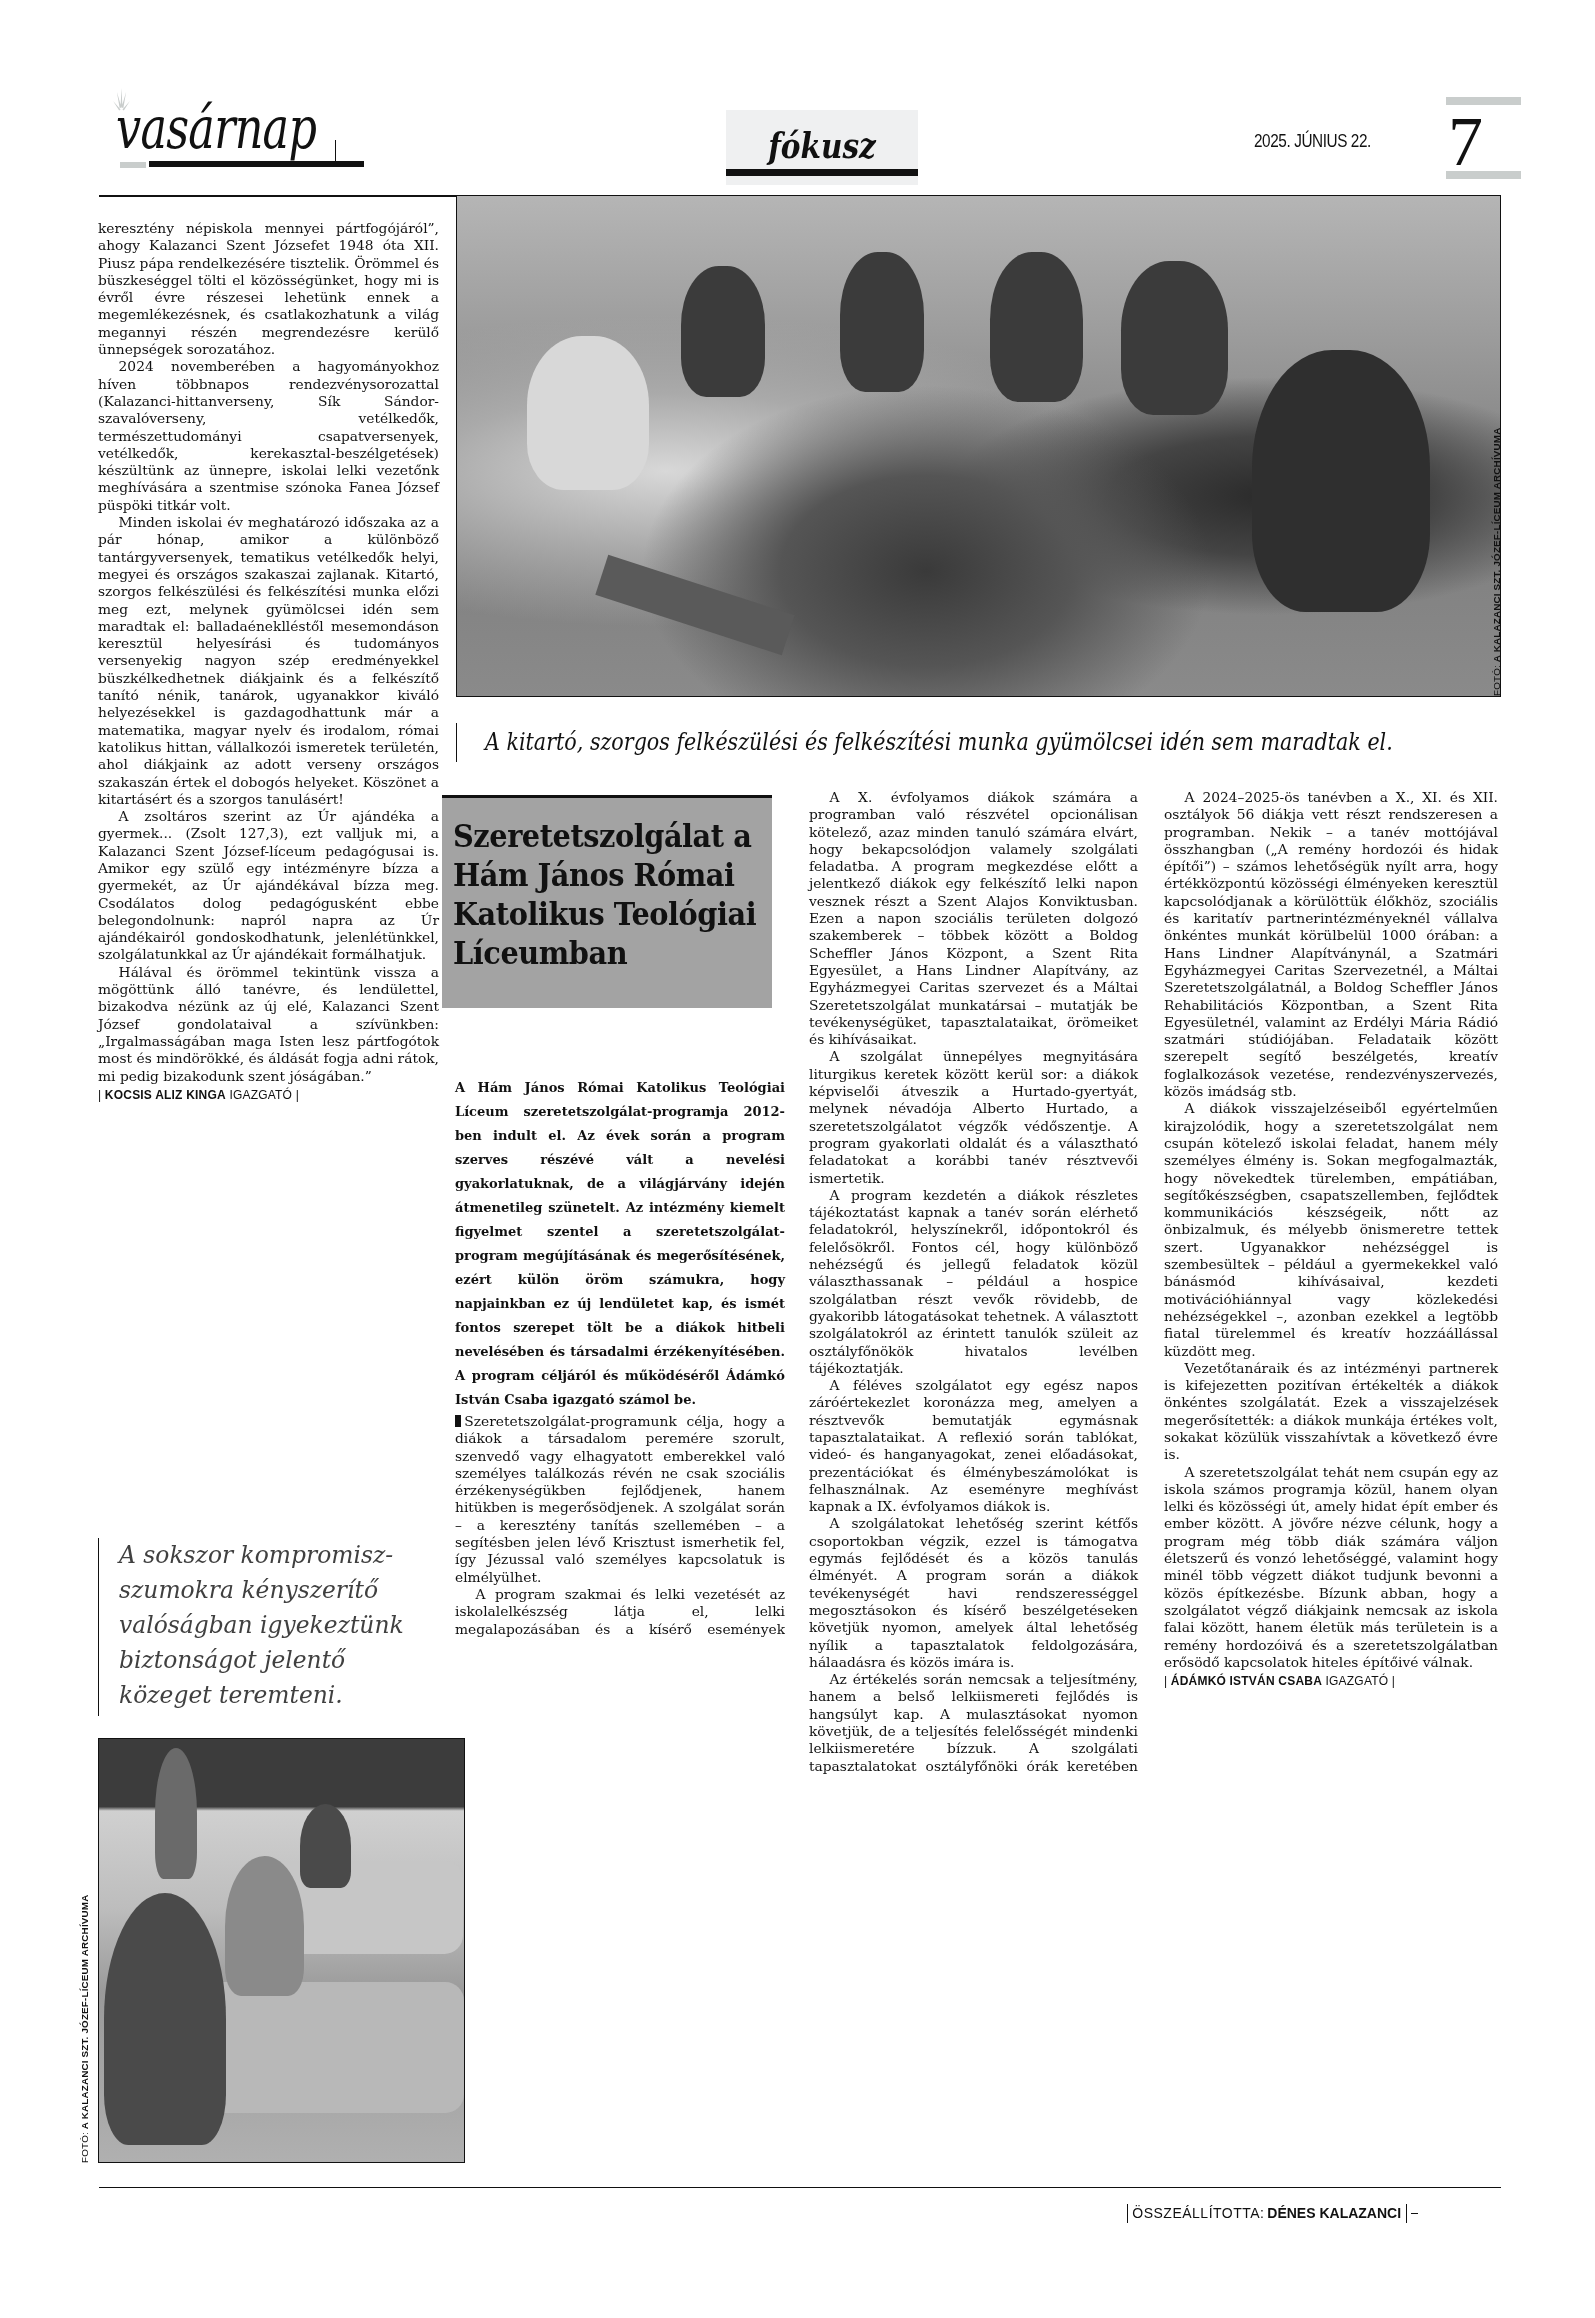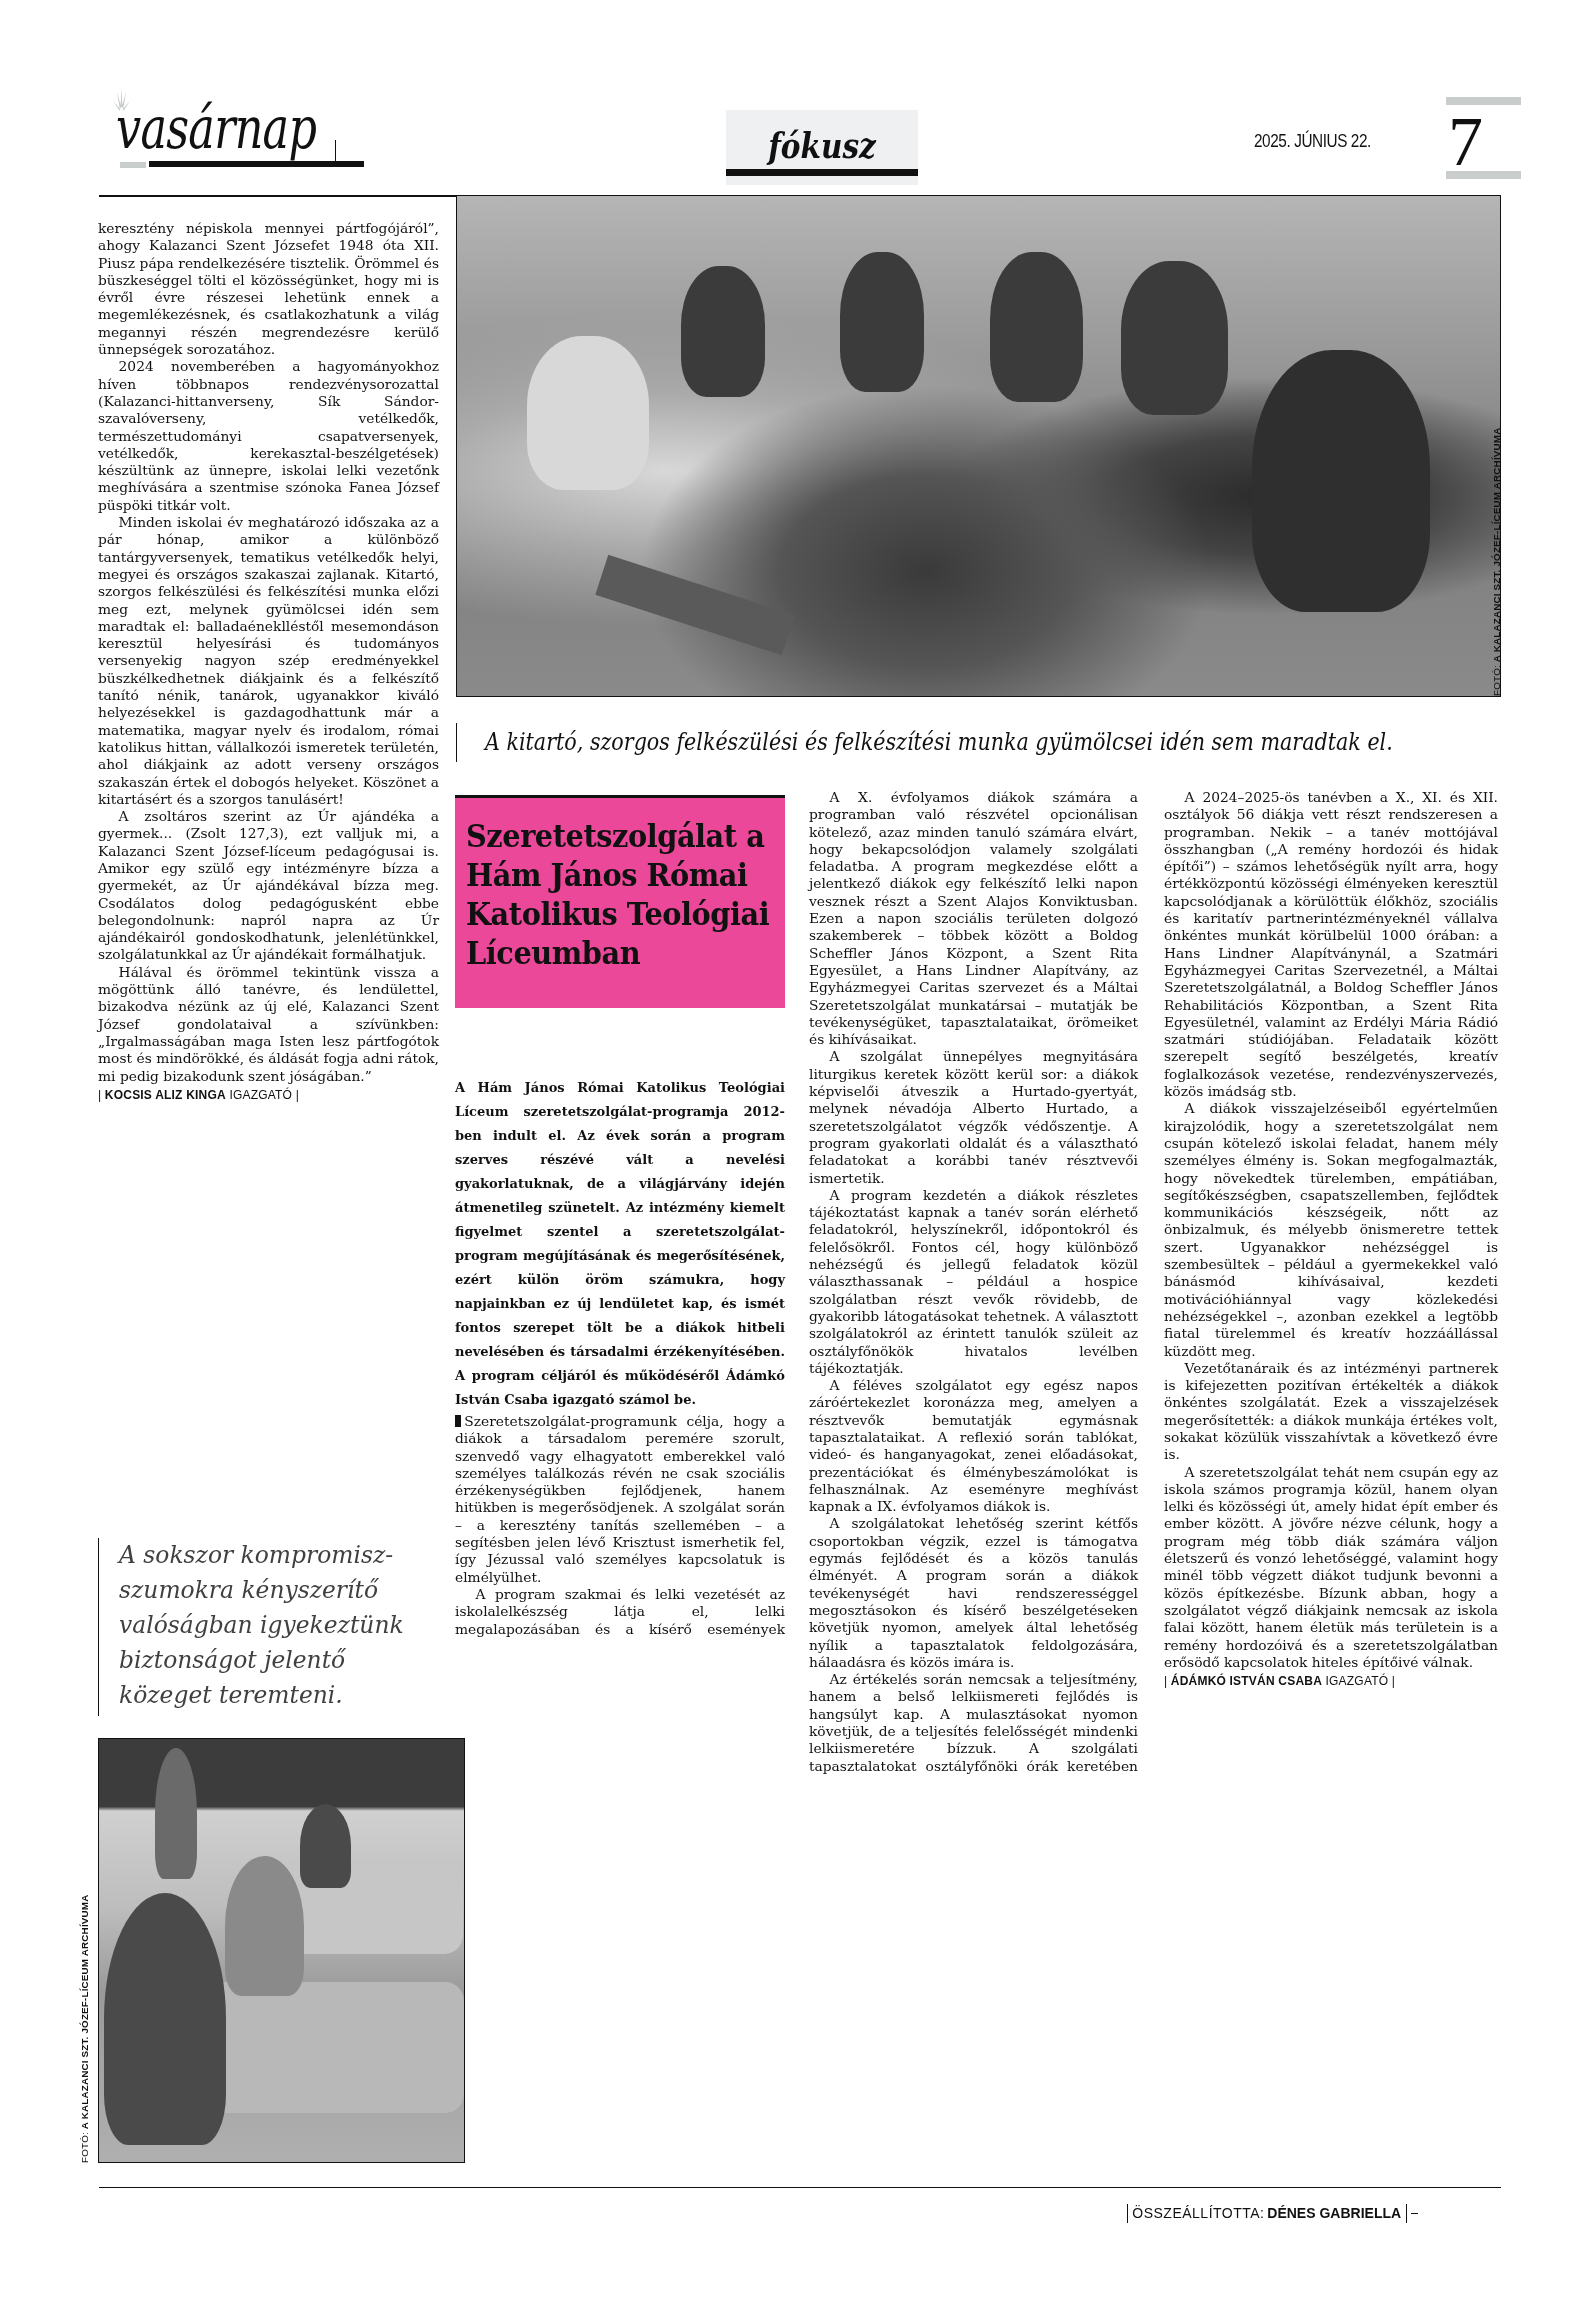--- a/index.html
+++ b/index.html
@@ -40,21 +40,21 @@
   .credit-v b { font-weight:bold; }
 
   
   .photo-caption { position:absolute; left:456px; top:723px; width:1045px; height:39px; border-left:1.4px solid #111; padding-left:28px; box-sizing:border-box;
     font-family:"DejaVu Serif", serif; font-style:italic; font-size:24px; line-height:39px; white-space:nowrap; transform-origin:left top; }
   .photo-caption span { display:inline-block; transform:scaleX(0.86); transform-origin:left center; }
   .pull-quote { position:absolute; left:98px; top:1538px; width:341px; height:178px; border-left:1.4px solid #111; padding-left:20px; box-sizing:border-box;
     font-family:"DejaVu Serif", serif; font-style:italic; font-size:23.4px; line-height:35px; color:#404040; }
 
   
-  .head-box { position:absolute; left:455px; top:795px; width:330px; height:213px; background:#ec4899; border-top:3.3px solid #111; box-sizing:border-box; padding:18.7px 10.3px 0 11.2px; }
+  .head-box { position:absolute; left:442px; top:795px; width:330px; height:213px; background:#a3a3a3; border-top:3.3px solid #111; box-sizing:border-box; padding:18.7px 10.3px 0 11.2px; }
   .headline { font-family:"DejaVu Serif", serif; font-weight:bold; font-size:32px; line-height:39px; letter-spacing:-0.5px; margin:0; transform:scaleX(0.9); transform-origin:left top; width:337px; }
 
   
   .col { position:absolute; font-family:"DejaVu Serif", serif; font-size:13.8px; line-height:17.3px; text-align:justify; hyphens:manual; }
   .col p { margin:0; text-indent:0; }
   .col p.ind { text-indent:20.6px; }
   .col-1 { left:98px; top:220px; width:341px; }
   .col-2 { left:455px; top:1076px; width:330px; }
   .col-2 .lead { font-weight:bold; font-size:13px; line-height:24px; margin-bottom:1px; }
   .col-2 .square { display:inline-block; width:5.6px; height:12px; background:#111; margin-right:3.7px; vertical-align:-1.4px; }
@@ -160,17 +160,17 @@
   <p class="ind">A diákok visszajelzéseiből egyértelműen kirajzolódik, hogy a szeretetszolgálat nem csupán kötelező iskolai feladat, hanem mély személyes élmény is. Sokan megfogalmazták, hogy növekedtek türelemben, empátiában, segítőkészségben, csapatszellemben, fejlődtek kommunikációs készségeik, nőtt az önbizalmuk, és mélyebb önismeretre tettek szert. Ugyanakkor nehézséggel is szembesültek – például a gyermekekkel való bánásmód kihívásaival, kezdeti motivációhiánnyal vagy közlekedési nehézségekkel –, azonban ezekkel a legtöbb fiatal türelemmel és kreatív hozzáállással küzdött meg.</p>
   <p class="ind">Vezetőtanáraik és az intézményi partnerek is kifejezetten pozitívan értékelték a diákok önkéntes szolgálatát. Ezek a visszajelzések megerősítették: a diákok munkája értékes volt, sokakat közülük visszahívtak a következő évre is.</p>
   <p class="ind">A szeretetszolgálat tehát nem csupán egy az iskola számos programja közül, hanem olyan lelki és közösségi út, amely hidat épít ember és ember között. A jövőre nézve célunk, hogy a program még több diák számára váljon életszerű és vonzó lehetőséggé, valamint hogy minél több végzett diákot tudjunk bevonni a közös építkezésbe. Bízunk abban, hogy a szolgálatot végző diákjaink nemcsak az iskola falai között, hanem életük más területein is a remény hordozóivá és a szeretetszolgálatban erősödő kapcsolatok hiteles építőivé válnak.</p>
   <div class="sig">| <b>ÁDÁMKÓ ISTVÁN CSABA</b> <span>IGAZGATÓ</span> |</div>
 </div>
 
 <div class="bottom-rule"></div>
 <div class="footer">
   <span class="pipe"></span>
   <span class="lbl">ÖSSZEÁLLÍTOTTA:</span>
-  <b>DÉNES GABRIELLA</b>
+  <b>DÉNES KALAZANCI</b>
   <span class="pipe"></span>
   <span class="tail"></span>
 </div>
 
 
 </body></html>

